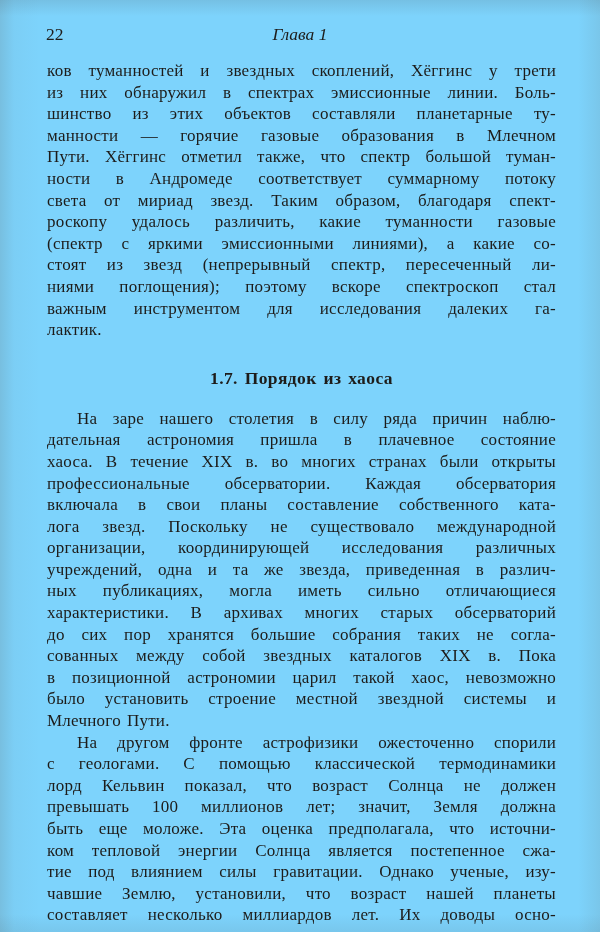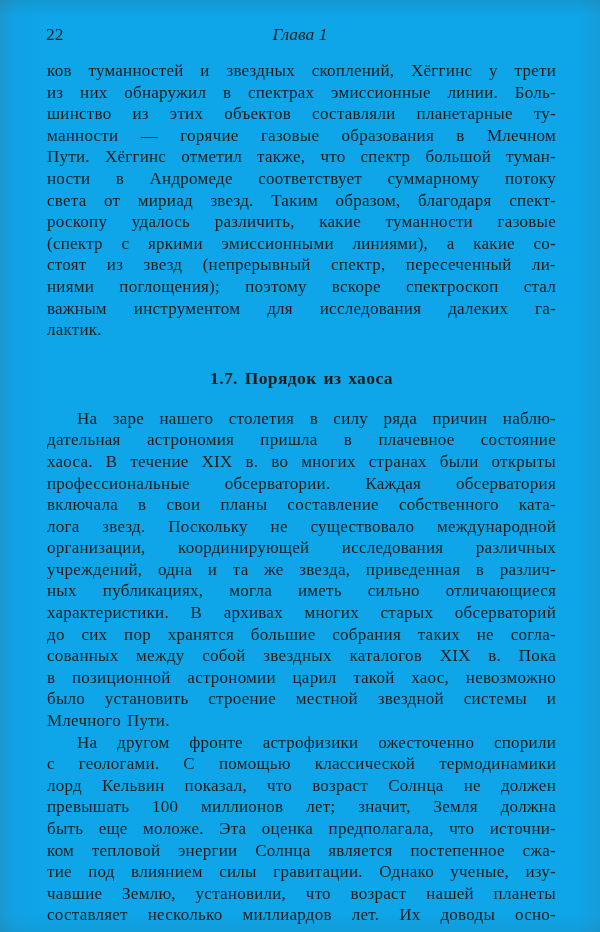--- a/index.html
+++ b/index.html
@@ -1,21 +1,21 @@
 <!DOCTYPE html>
 <html><head>
 <meta charset="utf-8">
 <style>
   html, body { margin: 0; padding: 0; background: #888; }
   .page {
     position: relative;
     width: 600px;
     height: 932px;
     margin: 0 auto;
-    background: #0ea5e9;
+    background: #7dd3fc;
     font-family: "Liberation Serif", "DejaVu Serif", serif;
     color: #1d1c1a;
     overflow: hidden;
     box-sizing: border-box;
   }
   
   .page::before {
     content: "";
     position: absolute;
     inset: 0;

